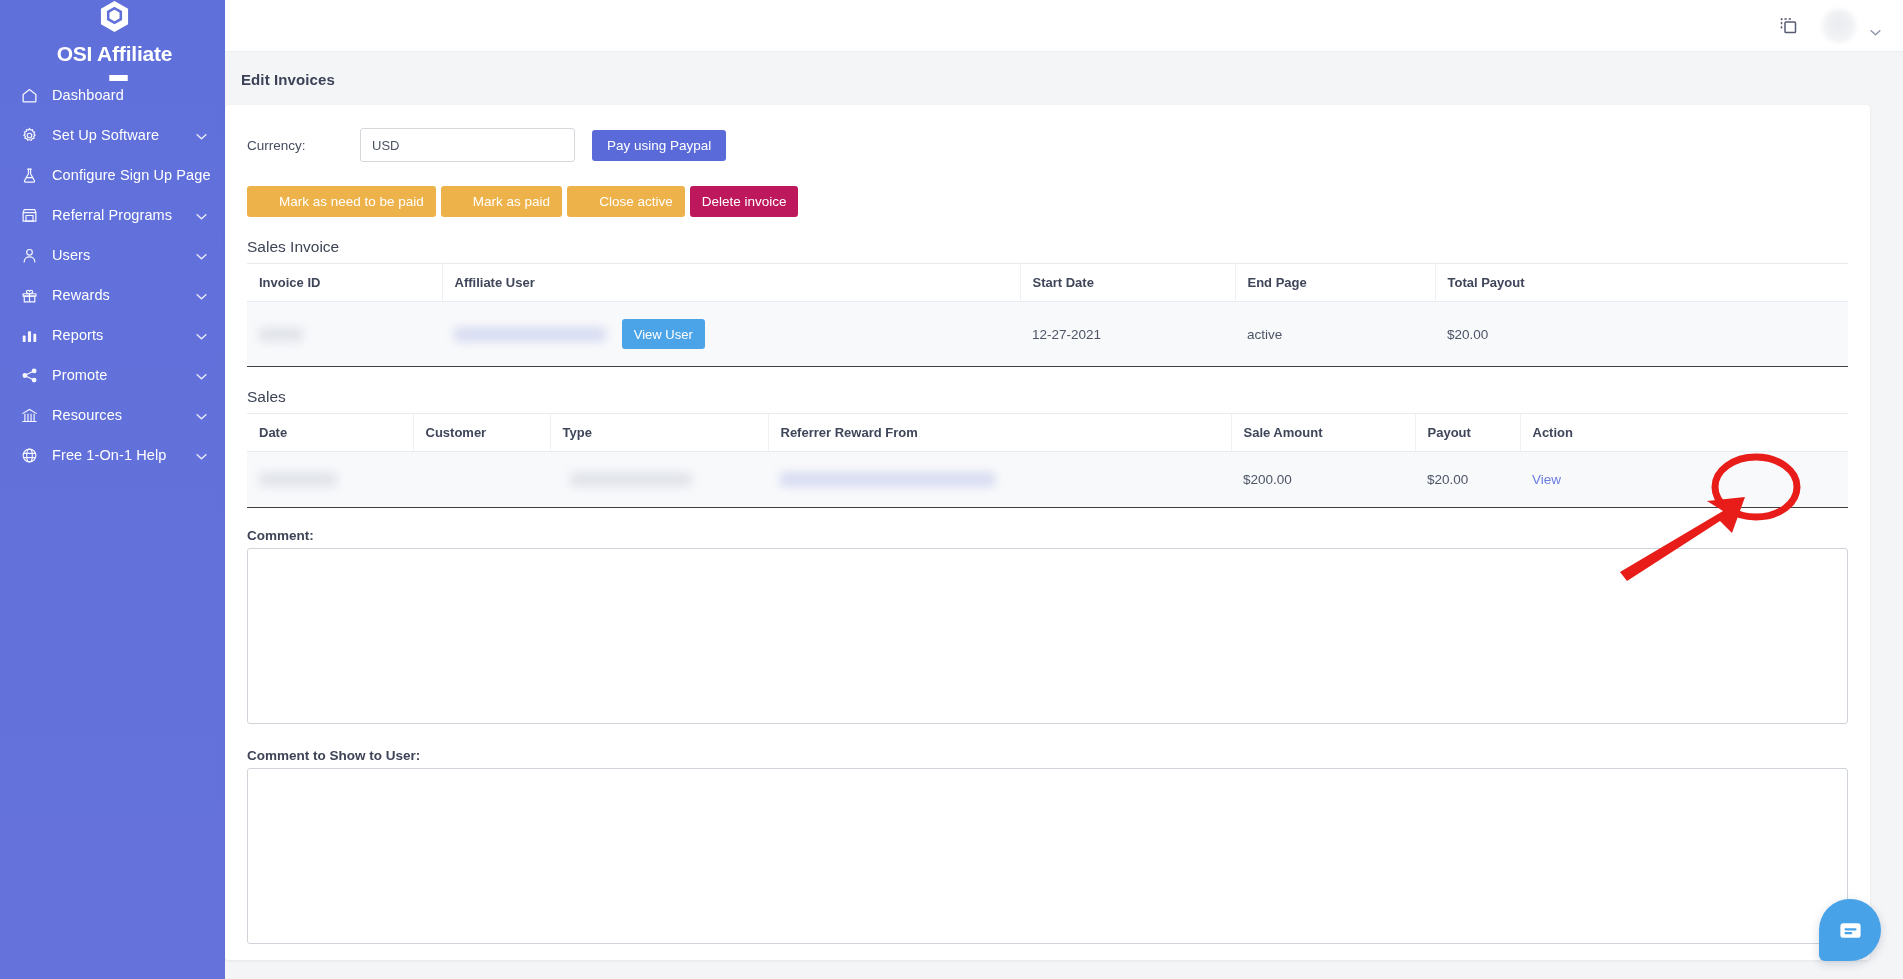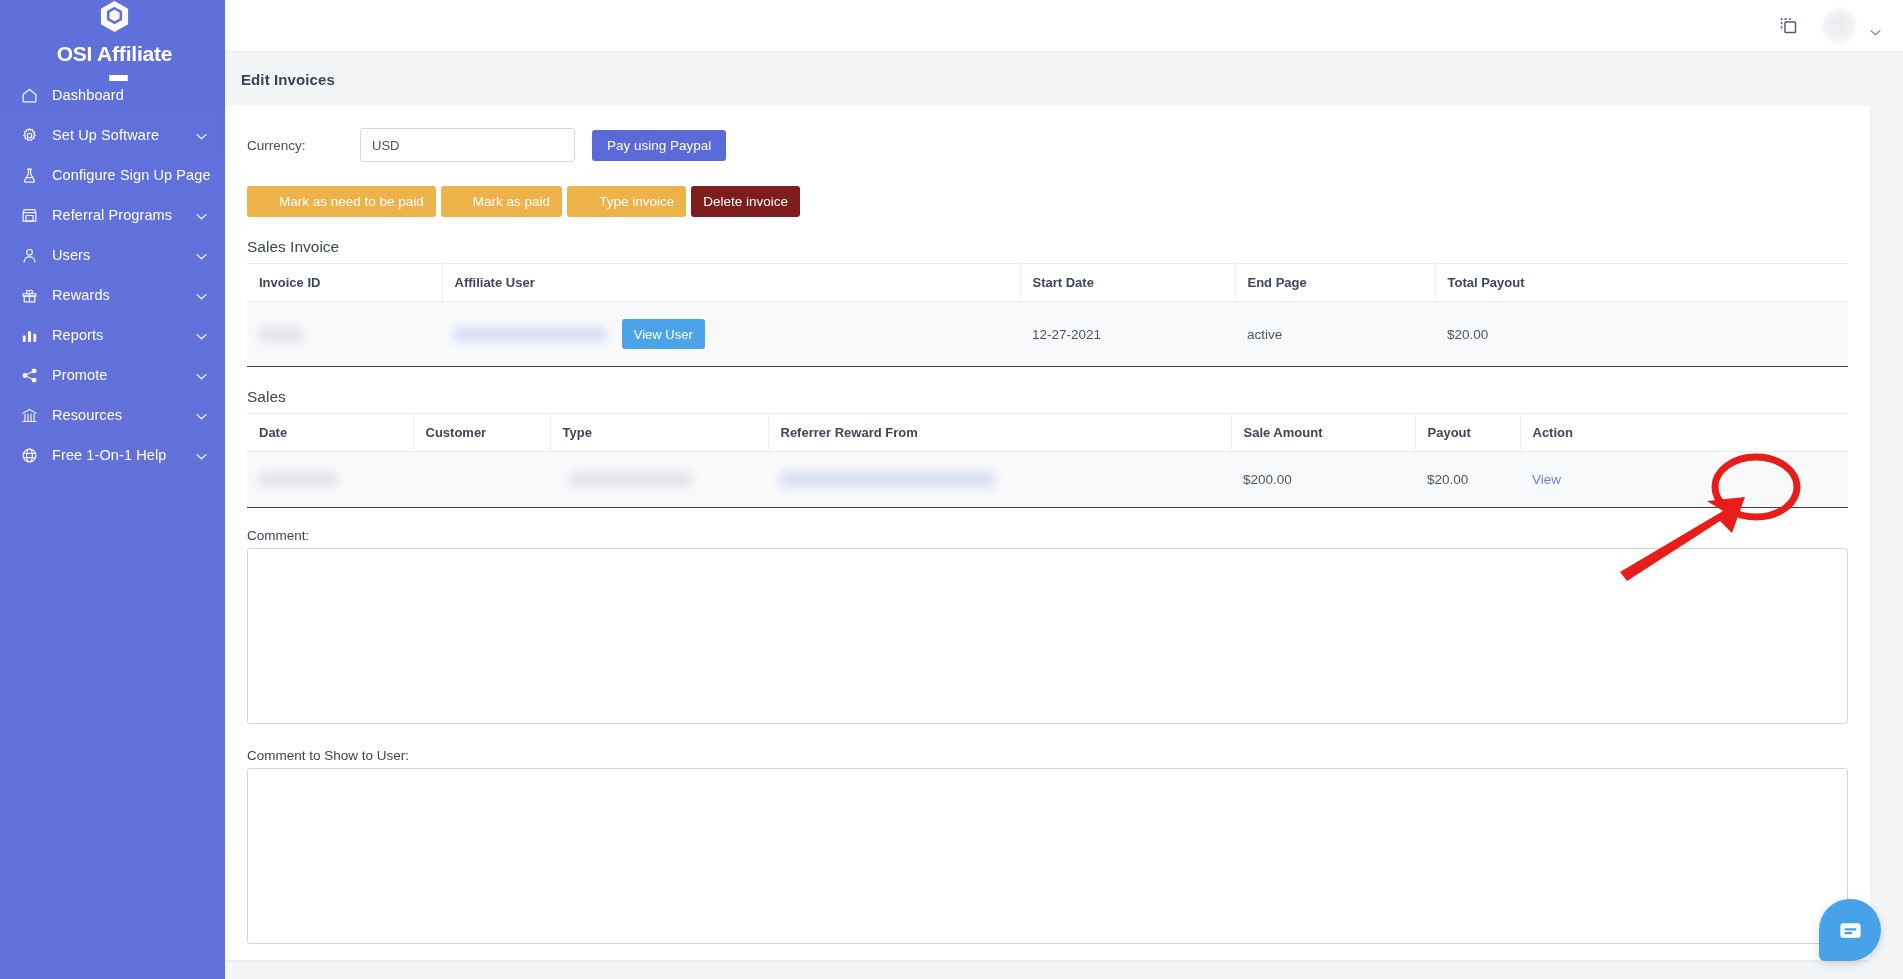--- a/index.html
+++ b/index.html
@@ -97,21 +97,21 @@
     margin-left: 17px; height: 31px; padding: 0 15px;
     background: #5a6ad8; color: #fff; border: none; border-radius: 3px;
     font-size: 13.5px; cursor: pointer; font-family: "Liberation Sans", sans-serif;
   }
 
   .action-btns { display: flex; gap: 5px; margin-top: 23px; }
   .btn { border: none; border-radius: 3px; height: 31px; padding: 0 12px;
          font-size: 13.5px; color: #fff; cursor: pointer;
          font-family: "Liberation Sans", sans-serif; white-space: nowrap; }
   .btn-warn { background: #eeb24a; padding-left: 32px; }
-  .btn-danger { background: #7f1d1d; }
+  .btn-danger { background: #be185d; }
 
   .section-title {
     font-size: 15.5px; color: #3e4456; margin: 21px 0 7px 0; font-weight: normal;
   }
 
   
   table { width: 100%; border-collapse: collapse; table-layout: fixed; }
   thead th {
     text-align: left; font-size: 13px; font-weight: bold; color: #3f465a;
     padding: 11px 0 11px 12px; border-bottom: 1px solid #e7eaee;
@@ -130,21 +130,21 @@
   }
   .redacted.lilac { background: #ccd2ee; }
   .btn-viewuser {
     background: #4ba3e8; color: #fff; border: none; border-radius: 3px;
     height: 30px; padding: 0 12px; font-size: 13px; cursor: pointer;
     font-family: "Liberation Sans", sans-serif; vertical-align: middle;
   }
   .link-view { color: #6b7ce0; font-size: 13.5px; text-decoration: none; cursor: pointer; }
 
   
-  .field-label { font-size: 13.5px; font-weight: normal; color: #3e4456; margin: 20px 0 5px 0; }
+  .field-label { font-size: 13.5px; font-weight: bold; color: #3e4456; margin: 20px 0 5px 0; }
   .ta {
     width: 100%; height: 176px; border: 1px solid #cfd4da; border-radius: 3px;
     resize: none; outline: none; background: #fff;
     font-family: "Liberation Sans", sans-serif; font-size: 13px; color: #4b5263;
     padding: 8px 10px;
   }
 
   
   .annot { position: absolute; left: 0; top: 0; width: 1903px; height: 979px;
            pointer-events: none; z-index: 60; }
@@ -364,21 +364,21 @@
       <div class="currency-row">
         <span class="currency-label">Currency:</span>
         <input class="currency-input" type="text" value="USD" style="">
         <button class="btn-paypal">Pay using Paypal</button>
       </div>
 
       
       <div class="action-btns">
         <button class="btn btn-warn">Mark as need to be paid</button>
         <button class="btn btn-warn">Mark as paid</button>
-        <button class="btn btn-warn">Type invoice</button>
+        <button class="btn btn-warn">Close active</button>
         <button class="btn btn-danger">Delete invoice</button>
       </div>
 
       
       <div class="section-title">Sales Invoice</div>
       <table>
         <colgroup>
           <col style="width:195px">
             <col style="width:578px">
             <col style="width:215px">

